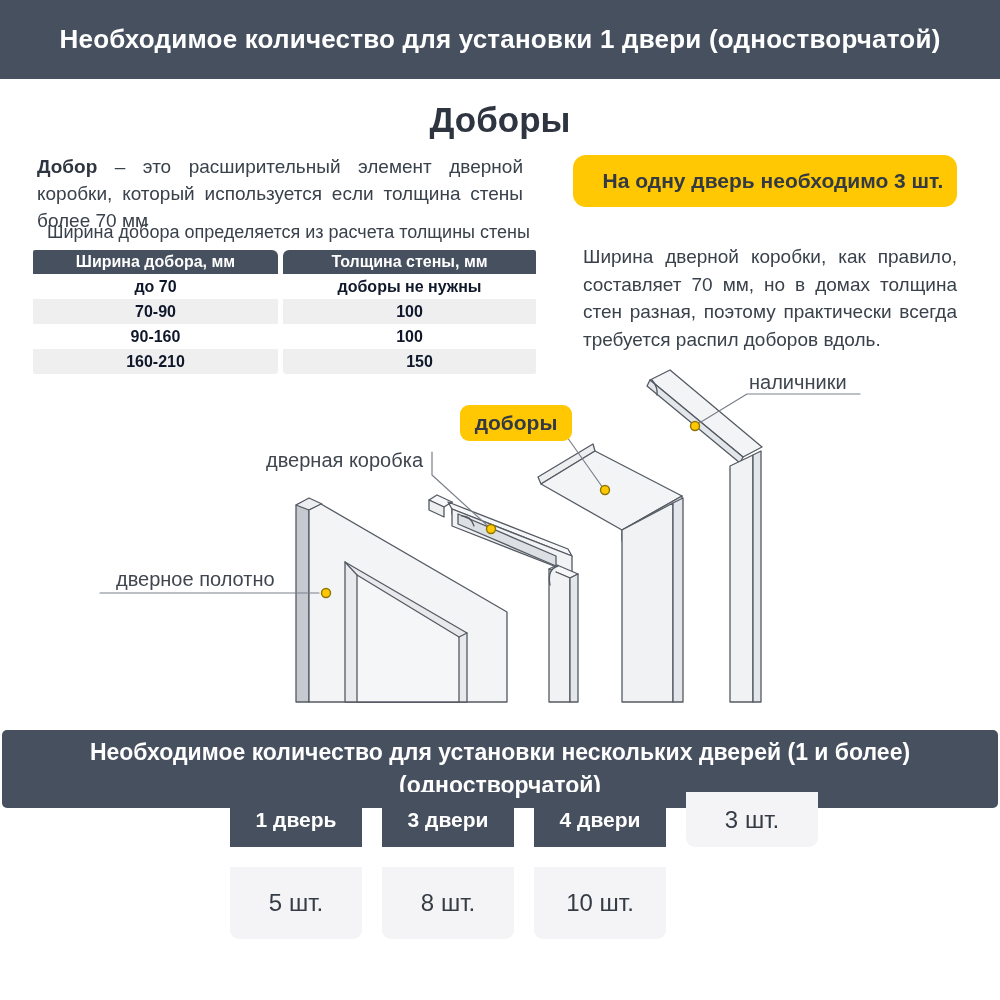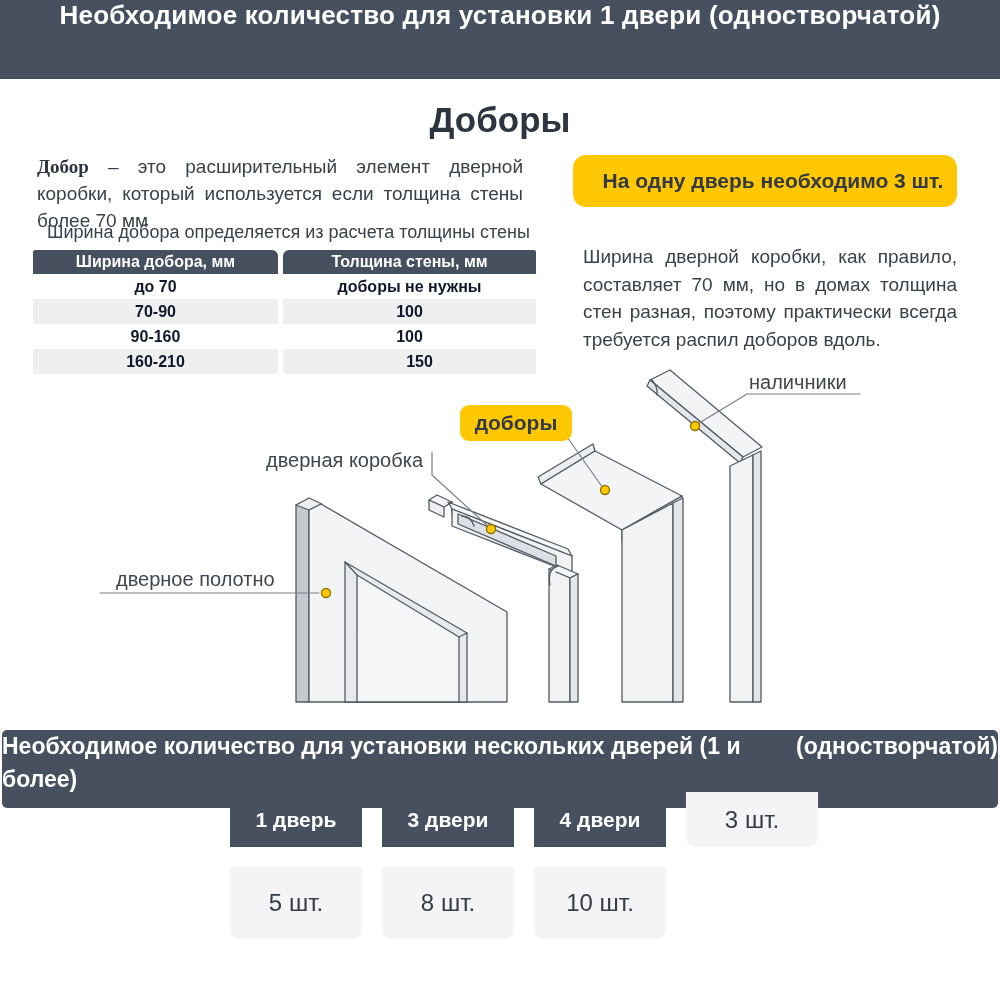--- a/index.html
+++ b/index.html
@@ -2,31 +2,31 @@
 <html><head>
 <meta charset="utf-8">
 <style>
   html,body{margin:0;padding:0;background:#ffffff;}
   #page{position:relative;width:1000px;height:1000px;background:#ffffff;overflow:hidden;
         font-family:"Liberation Sans","DejaVu Sans",sans-serif;color:#39414B;}
   .abs{position:absolute;}
 
   
   .top-banner{left:0;top:0;width:1000px;height:79px;background:#47505F;
-              display:flex;align-items:flex-start;justify-content:center;}
+              display:flex;align-items:center;justify-content:center;}
   .top-banner span{color:#ffffff;font-weight:700;font-size:26px;letter-spacing:.2px;}
 
   
   .page-title{left:0;top:100px;width:1000px;text-align:center;
               font-size:35px;font-weight:800;color:#2E3540;}
 
   
   .intro{left:37px;top:153px;width:486px;font-size:19px;line-height:27px;
          text-align:justify;color:#39414B;}
-  .intro b{font-weight:800;color:#2E3540;font-family:Liberation Serif, serif;}
+  .intro b{font-weight:800;color:#2E3540;}
 
   .wall-caption{left:47px;top:222px;width:500px;font-size:18px;font-weight:500;color:#39414B;}
 
   
   .wall-table{left:33px;top:250px;display:grid;grid-template-columns:245px 253px;
               grid-template-rows:24px 25px 25px 25px 25px;column-gap:5px;}
   .wt-h{background:#47505F;color:#fff;font-size:16px;font-weight:700;
         display:flex;align-items:center;justify-content:center;}
   .wt-h.first{border-radius:6px 2px 0 0;}
   .wt-h.last{border-radius:2px 6px 0 0;}
@@ -43,21 +43,21 @@
 
   
   .note{left:583px;top:243px;width:374px;font-size:19px;line-height:27.5px;
         text-align:justify;color:#39414B;}
 
   
   .diagram-svg{left:0;top:0;width:1000px;height:1000px;}
 
   
   .bottom-banner{left:2px;top:730px;width:996px;height:78px;background:#47505F;border-radius:5px;
-                 display:flex;justify-content:center;}
+                 display:flex;flex-direction:column;align-items:center;justify-content:center;}
   .bottom-banner span{color:#fff;font-weight:700;font-size:23px;line-height:33px;}
 
   
   .doors-table{left:230px;top:792px;display:grid;grid-template-columns:132px 132px 132px 132px;
                grid-template-rows:55px 72px;column-gap:4px;row-gap:2px;gap:20px;}
   .dt-h{background:#47505F;color:#fff;font-size:21px;font-weight:700;border-radius:9px 9px 0 0;
         display:flex;align-items:center;justify-content:center;}
   .dt-v{background:#F4F4F6;color:#353C46;font-size:24px;font-weight:500;border-radius:0 0 9px 9px;
         display:flex;align-items:center;justify-content:center;}
 </style>

